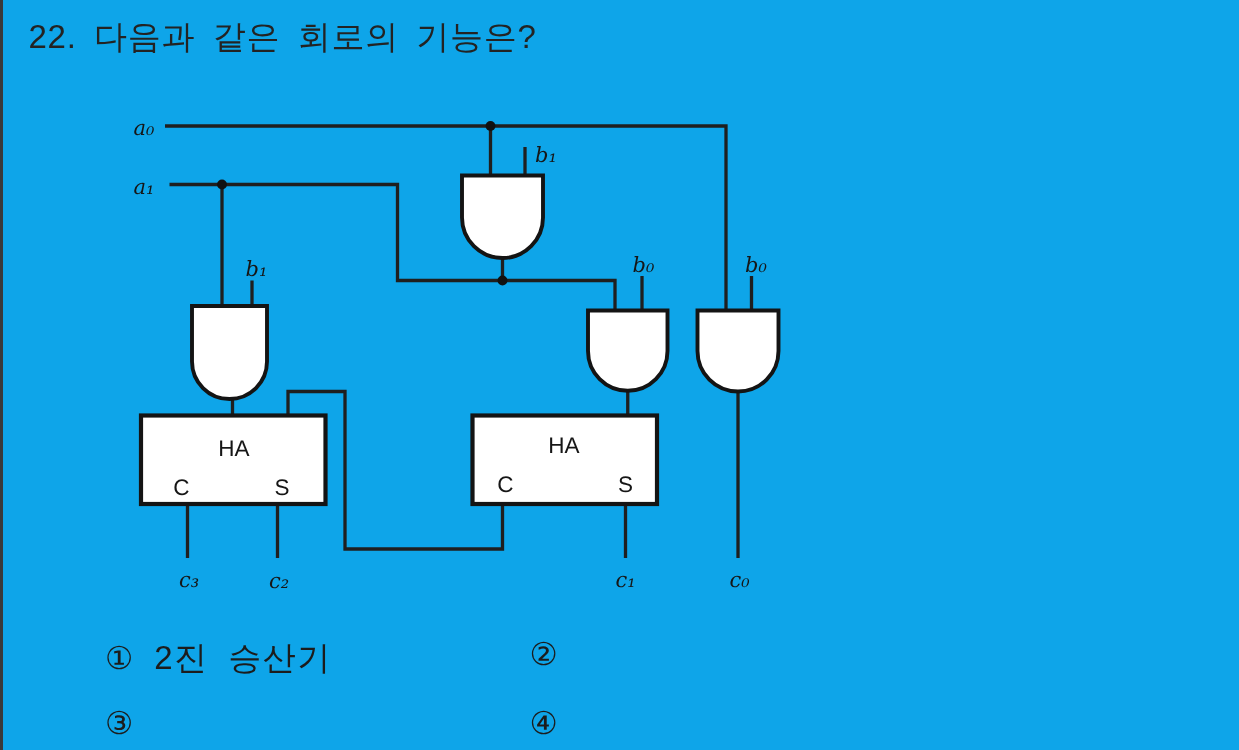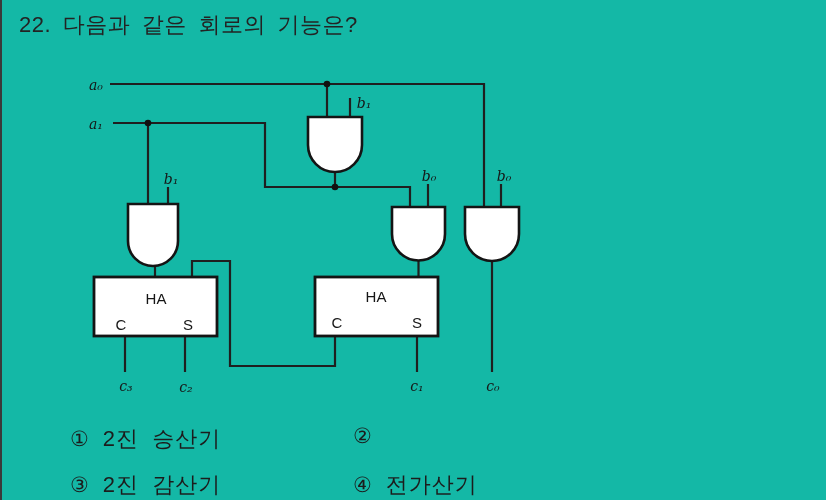--- a/index.html
+++ b/index.html
@@ -8,21 +8,21 @@
     background: #ffffff;
     width: 826px;
     height: 500px;
     overflow: hidden;
     font-family: "Liberation Sans", sans-serif;
   }
   #page {
     position: relative;
     width: 826px;
     height: 500px;
-    background: #14b8a6;
+    background: #0ea5e9;
   }
   #left-border {
     position: absolute;
     left: 0; top: 0;
     width: 2px; height: 500px;
     background: #3a3a3a;
   }
   #question-title {
     position: absolute;
     left: 19px; top: 10px;
@@ -154,20 +154,18 @@
 
   <div class="option-item" id="option-1">
     <span class="option-number">①</span>
     <span class="option-label">2진 승산기</span>
   </div>
   <div class="option-item" id="option-2">
     <span class="option-number">②</span>
   </div>
   <div class="option-item" id="option-3">
     <span class="option-number">③</span>
-    <span class="option-label">2진 감산기</span>
   </div>
   <div class="option-item" id="option-4">
     <span class="option-number">④</span>
-    <span class="option-label">전가산기</span>
   </div>
 
 </div>
 
 </body></html>

